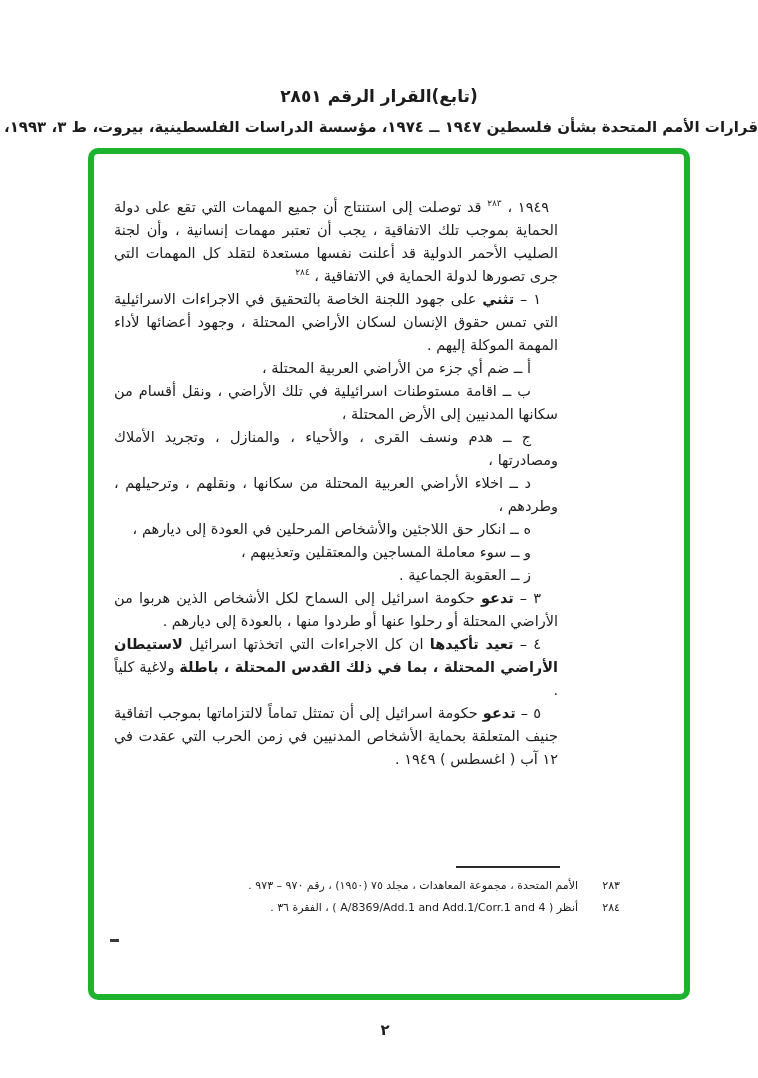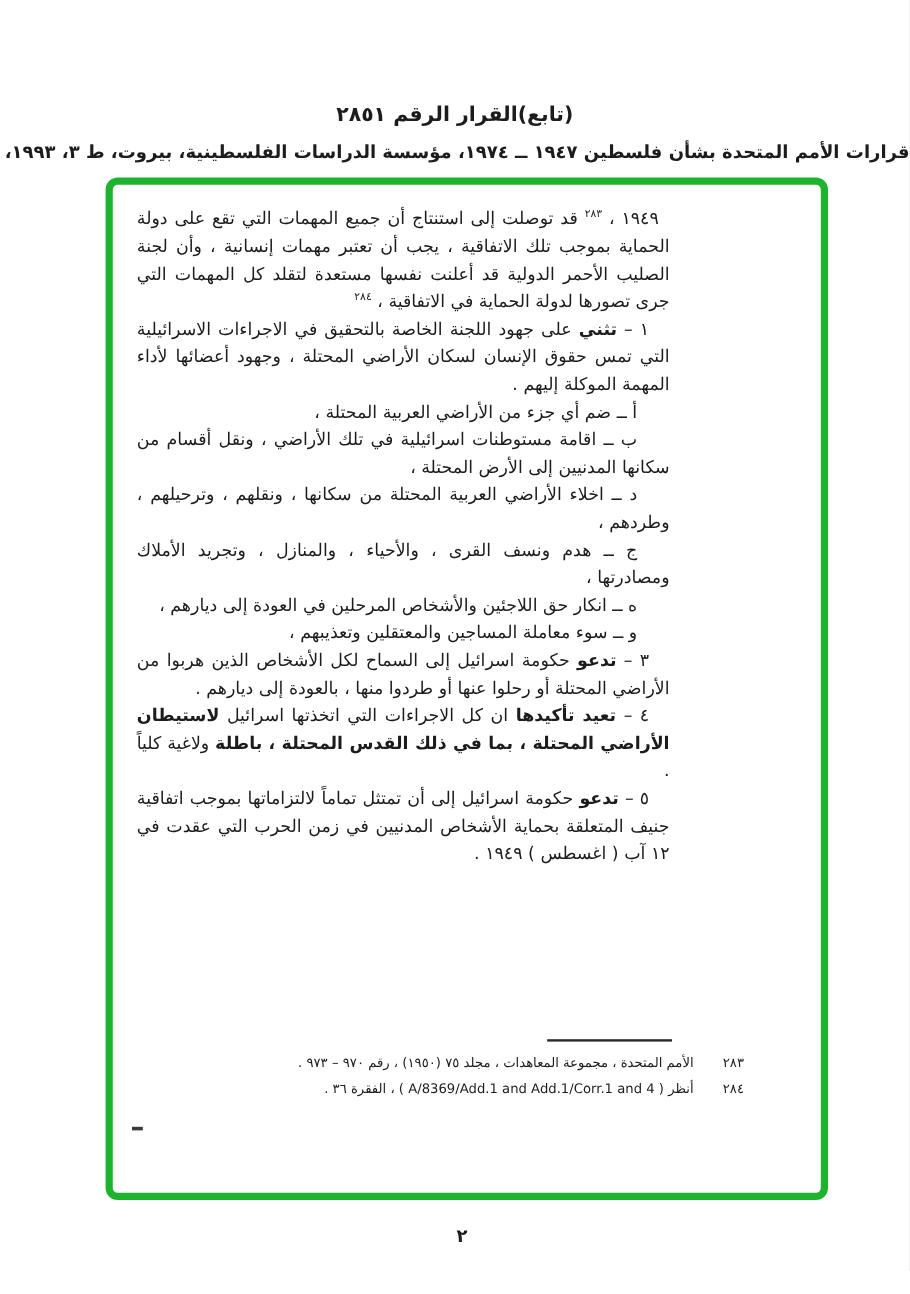--- a/index.html
+++ b/index.html
@@ -14,21 +14,21 @@
   .frame{
     position:absolute;left:88px;top:148px;width:602px;height:852px;
     border:6px solid #1eb32f;border-radius:10px;box-sizing:border-box;
   }
   .content{
     position:absolute;top:18px;left:20px;right:126px;
     direction:rtl;text-align:justify;
     font-size:14.5px;line-height:23px;
   }
   .para{margin:0;text-indent:17px;}
-  .para.intro{text-indent:9px;}
+  .para.intro{text-indent:9px;margin-top:24px;}
   .para.sub{text-indent:27px;}
   .fnref{font-size:9px;line-height:0;vertical-align:super;}
   b{font-weight:700;margin-top:12px;}
   .footnotes{
     position:absolute;top:712px;right:64px;left:28px;
     direction:rtl;font-size:11px;line-height:22px;
   }
   .fn-rule{width:104px;height:2px;background:#2a2a2a;margin:0 60px 7px 0;}
   .fn{display:flex;gap:14px;}
   .fn-marker{min-width:28px;}
@@ -52,24 +52,25 @@
   <div class="frame">
     <div class="content">
 
       <p class="para intro"><span>١٩٤٩ ، </span><sup class="fnref">٢٨٣</sup><span> قد توصلت إلى استنتاج أن جميع المهمات التي تقع على دولة الحماية بموجب تلك الاتفاقية ، يجب أن تعتبر مهمات إنسانية ، وأن لجنة الصليب الأحمر الدولية قد أعلنت نفسها مستعدة لتقلد كل المهمات التي جرى تصورها لدولة الحماية في الاتفاقية ، </span><sup class="fnref">٢٨٤</sup></p>
 
       <p class="para clause"><span>١ – </span><b>تثني</b><span> على جهود اللجنة الخاصة بالتحقيق في الاجراءات الاسرائيلية التي تمس حقوق الإنسان لسكان الأراضي المحتلة ، وجهود أعضائها لأداء المهمة الموكلة إليهم .</span></p>
 
 
       <p class="para sub">أ ــ ضم أي جزء من الأراضي العربية المحتلة ،</p>
       <p class="para sub">ب ــ اقامة مستوطنات اسرائيلية في تلك الأراضي ، ونقل أقسام من سكانها المدنيين إلى الأرض المحتلة ،</p>
+      <p class="para sub">ج ــ هدم ونسف القرى ، والأحياء ، والمنازل ، وتجريد الأملاك ومصادرتها ،</p>
       <p class="para sub">د ــ اخلاء الأراضي العربية المحتلة من سكانها ، ونقلهم ، وترحيلهم ، وطردهم ،</p>
-      <p class="para sub">ج ــ هدم ونسف القرى ، والأحياء ، والمنازل ، وتجريد الأملاك ومصادرتها ،</p>
       <p class="para sub">ه ــ انكار حق اللاجئين والأشخاص المرحلين في العودة إلى ديارهم ،</p>
       <p class="para sub">و ــ سوء معاملة المساجين والمعتقلين وتعذيبهم ،</p>
+      <p class="para sub">ز ــ العقوبة الجماعية .</p>
 
       <p class="para clause"><span>٣ – </span><b>تدعو</b><span> حكومة اسرائيل إلى السماح لكل الأشخاص الذين هربوا من الأراضي المحتلة أو رحلوا عنها أو طردوا منها ، بالعودة إلى ديارهم .</span></p>
 
       <p class="para clause"><span>٤ – </span><b>تعيد تأكيدها</b><span> ان كل الاجراءات التي اتخذتها اسرائيل </span><b>لاستيطان الأراضي المحتلة ، بما في ذلك القدس المحتلة ، باطلة</b><span> ولاغية كلياً .</span></p>
 
       <p class="para clause"><span>٥ – </span><b>تدعو</b><span> حكومة اسرائيل إلى أن تمتثل تماماً لالتزاماتها بموجب اتفاقية جنيف المتعلقة بحماية الأشخاص المدنيين في زمن الحرب التي عقدت في ١٢ آب ( اغسطس ) ١٩٤٩ .</span></p>
 
     </div>
 
     <div class="footnotes">

